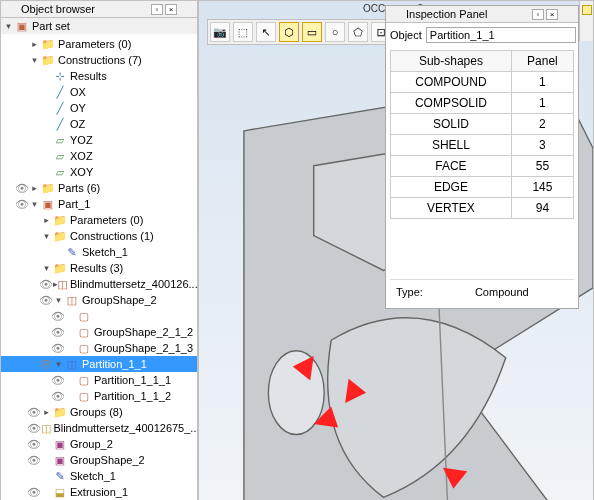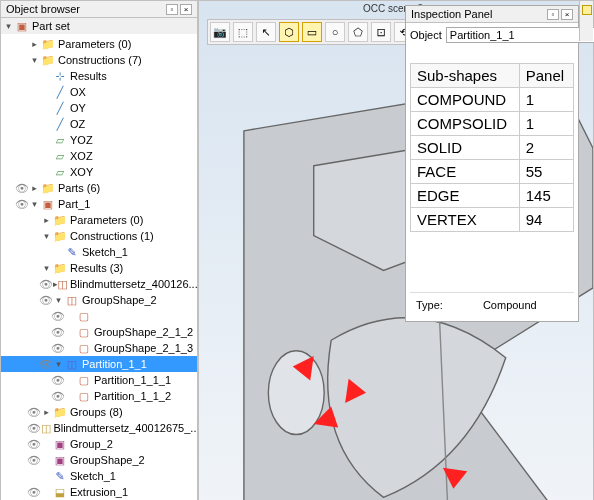--- a/index.html
+++ b/index.html
@@ -1,43 +1,43 @@
 <!DOCTYPE html>
 <html><head>
 <meta charset="utf-8">
 <style>
 * { box-sizing: border-box; margin: 0; padding: 0; font-family: Tahoma, sans-serif; font-size: 11px; }
 body { width: 594px; height: 500px; background: #f0f0f0; display: flex; flex-direction: column; overflow: hidden; }
 .main { flex: 1; display: flex; position: relative; }
 .panel { background: #f0f0f0; border: 1px solid #c0c0c0; display: flex; flex-direction: column; }
-.panel-title { background: #f0f0f0; padding: 2px 5px; border-bottom: 1px solid #c0c0c0; display: flex; justify-content: space-between; align-items: center; }
+.panel-title { background: #f0f0f0; padding: 2px 20px; border-bottom: 1px solid #c0c0c0; display: flex; justify-content: space-between; align-items: center; }
 .panel-ctrl { display: flex; gap: 2px; }
 .panel-ctrl span { width: 12px; height: 11px; border: 1px solid #aaa; background: #fff; display: inline-flex; align-items: center; justify-content: center; font-size: 8px; cursor: pointer; }
 .browser { width: 198px; }
 .tree { flex: 1; background: #fff; overflow: auto; padding: 2px 0; }
 .node { display: flex; align-items: center; padding: 1px 2px; white-space: nowrap; cursor: pointer; height: 16px; }
 .node .toggle { width: 11px; text-align: center; font-size: 9px; color: #555; }
 .node .icon { width: 16px; height: 14px; display: inline-flex; align-items: center; justify-content: center; margin-right: 2px; }
 .node.selected { background: #3399ff; color: #fff; }
 .d0 { padding-left: 2px; } .d1 { padding-left: 14px; } .d2 { padding-left: 26px; }
 .d3 { padding-left: 38px; } .d4 { padding-left: 50px; }
 .viewport { flex: 1; position: relative; background: linear-gradient(#d8e4f0, #f0f4f8); border: 1px solid #c0c0c0; }
 .vp-title { position: absolute; top: 2px; left: 50%; transform: translateX(-50%); font-size: 10px; color: #333; }
 .toolbar { position: absolute; top: 18px; left: 8px; display: flex; gap: 3px; background: #f0f0f0; padding: 2px; border: 1px solid #c0c0c0; }
 .tb { width: 20px; height: 20px; border: 1px solid #ccc; background: #fafafa; display: inline-flex; align-items: center; justify-content: center; cursor: pointer; }
 .tb.hl { background: #fff4b0; border-color: #d4a000; }
 .shape { position: absolute; left: 10px; top: 60px; right: 0; bottom: 40px; }
-.inspection { position: absolute; right: 14px; top: 4px; width: 174px; background: #f0f0f0; border: 1px solid #aaa; }
+.inspection { position: absolute; right: 14px; top: 4px; width: 194px; background: #f0f0f0; border: 1px solid #aaa; }
 .insp-body { background: #fff; padding: 4px; }
-.obj-row { display: flex; align-items: center; gap: 4px; margin-bottom: 20px; }
+.obj-row { display: flex; align-items: center; gap: 4px; margin-bottom: 7px; }
 .obj-row input { flex: 1; border: 1px solid #aaa; padding: 1px 3px; font-size: 11px; }
 table { width: 100%; border-collapse: collapse; }
-th, td { border: 1px solid #ccc; padding: 3px 6px; text-align: left; font-size: 15px; }
+th, td { border: 1px solid #ccc; padding: 3px 6px; text-align: center; font-size: 12px; }
 th { background: #f8f8f8; font-weight: normal; }
-.type-block { background: #fff; padding: 6px; margin-top: 60px; display: flex; gap: 40px; border-top: 1px solid #ddd; }
+.type-block { background: #fff; padding: 6px; margin-top: 60px; display: flex; gap: 52px; border-top: 1px solid #ddd; }
 .folder { color: #e0b050; } .axis { color: #4080c0; } .plane { color: #60a060; }
 .part { color: #c06040; } .sketch { color: #4060c0; } .grp { color: #a04080; }
 .ext { color: #c0a040; } .prt { color: #6060c0; }
 .eye { width: 14px; color: #888; }
 .rightcol { position: absolute; right: 0; top: 0; width: 14px; height: 40px; background: #f0f0f0; border-left: 1px solid #c0c0c0; display: flex; flex-direction: column; gap: 2px; padding-top: 4px; align-items: center; }
 .rightcol span { width: 10px; height: 10px; background: #fff0a0; border: 1px solid #c0a000; }
 </style>
 </head>
 <body>
 
@@ -293,20 +293,24 @@
               </tr>
               <tr>
                 <td>COMPSOLID</td>
                 <td>1</td>
               </tr>
               <tr>
                 <td>SOLID</td>
                 <td>2</td>
               </tr>
               <tr>
+                <td>SHELL</td>
+                <td>3</td>
+              </tr>
+              <tr>
                 <td>FACE</td>
                 <td>55</td>
               </tr>
               <tr>
                 <td>EDGE</td>
                 <td>145</td>
               </tr>
               <tr>
                 <td>VERTEX</td>
                 <td>94</td>

